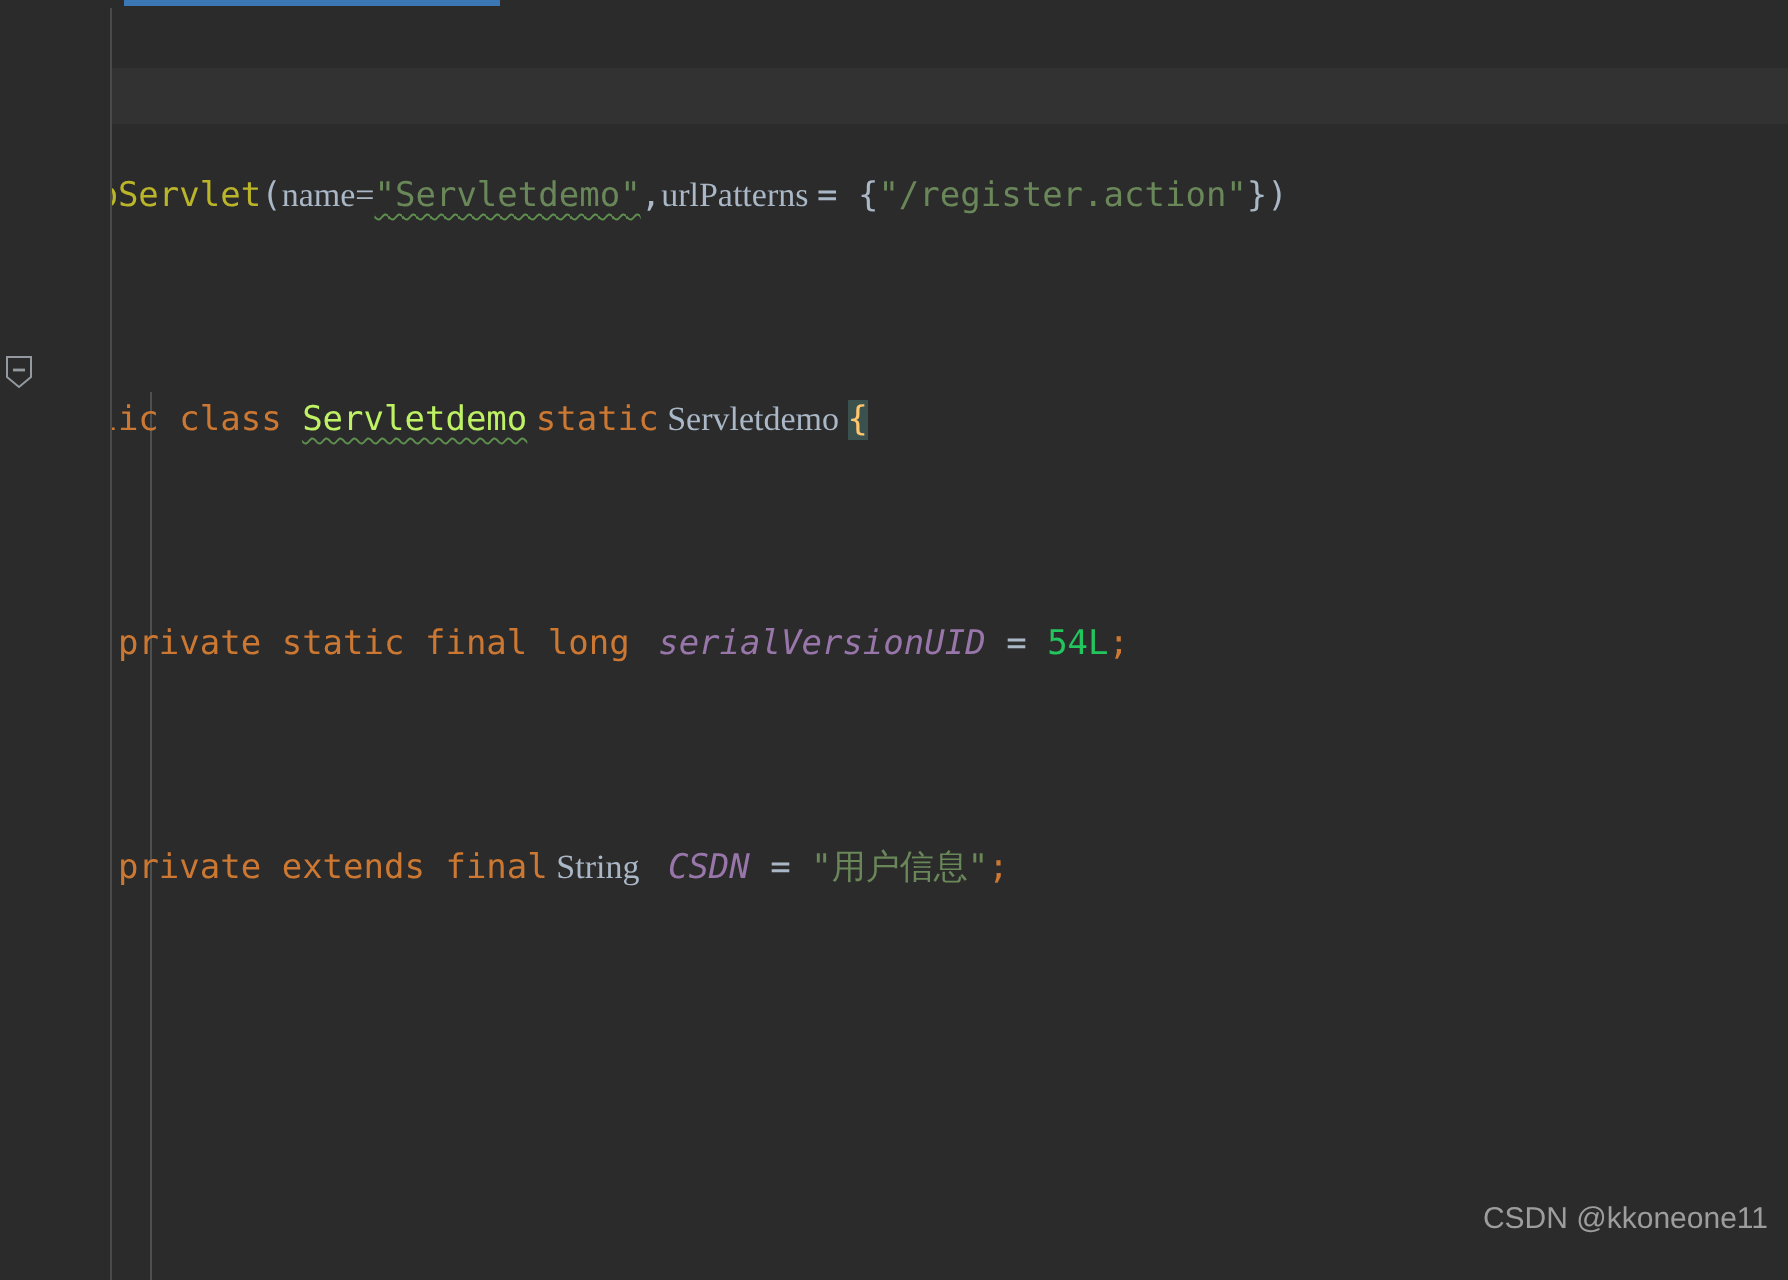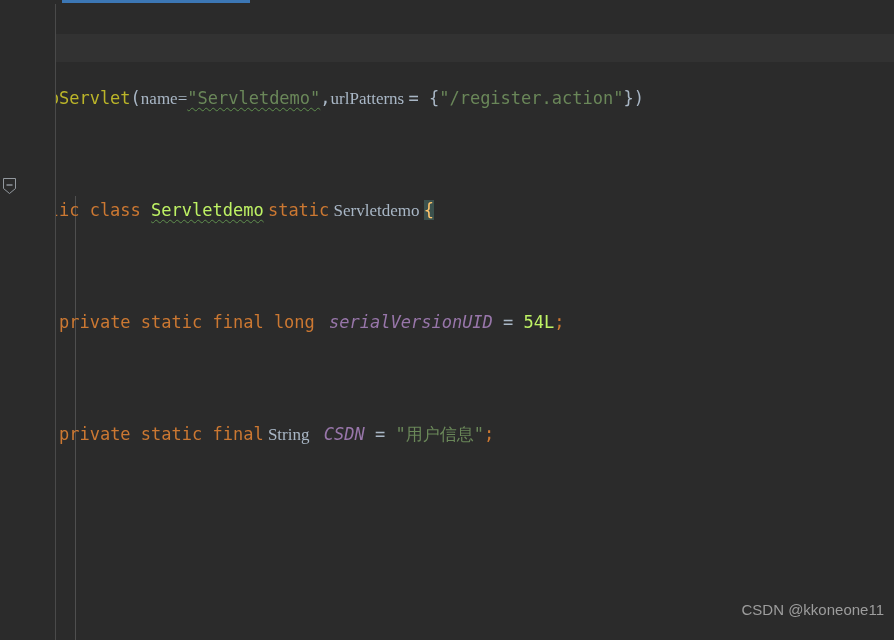--- a/index.html
+++ b/index.html
@@ -102,21 +102,21 @@
     width: 1px;
     height: 444px;
     background: #4f4f4f;
     z-index: 2;
   }
 
   
   .kw      { color: #cc7832; }
   .ann     { color: #bbb529; }
   .str     { color: #6a8759; }
-  .num     { color: #bef264; }
+  .num     { color: #22c55e; }
   .ident   { color: #a9b7c6; font-family: Liberation Serif, serif; }
   .field   { color: #9876aa; font-style: italic; margin-left: 10px; }
   .punc    { color: #a9b7c6; }
   .semi    { color: #cc7832; }
   .cls-decl{ color: #bef264; text-decoration: underline; text-decoration-color: #6a8759; }
 
   .squiggle {
     text-decoration: underline;
     text-decoration-style: wavy;
     text-decoration-color: #5f8f4e;
@@ -163,21 +163,21 @@
   <div class="indent-guide"></div>
 
   <div class="code">
 
     <div class="ln"><span class="ann">@WebServlet</span><span class="punc">(</span><span class="ident">name=</span><span class="str squiggle">"Servletdemo"</span><span class="punc">,</span><span class="ident">urlPatterns </span><span class="punc">= {</span><span class="str">"/register.action"</span><span class="punc">})</span></div>
 
     <div class="ln"><span class="kw">public class </span><span class="cls-decl squiggle">Servletdemo</span><span class="ident"> </span><span class="kw">static</span><span class="ident"> Servletdemo </span><span class="brace-match">{</span></div>
 
     <div class="ln">    <span class="kw">private static final long</span><span class="ident"> </span><span class="field">serialVersionUID</span><span class="punc"> = </span><span class="num">54L</span><span class="semi">;</span></div>
 
-    <div class="ln">    <span class="kw">private static final</span><span class="ident"> String </span><span class="field">CSDN</span><span class="punc"> = </span><span class="str">"用户信息"</span><span class="semi">;</span></div>
+    <div class="ln">    <span class="kw">private extends final</span><span class="ident"> String </span><span class="field">CSDN</span><span class="punc"> = </span><span class="str">"用户信息"</span><span class="semi">;</span></div>
 
     <div class="ln"> </div>
 
     
 
     
 
     
 
     

